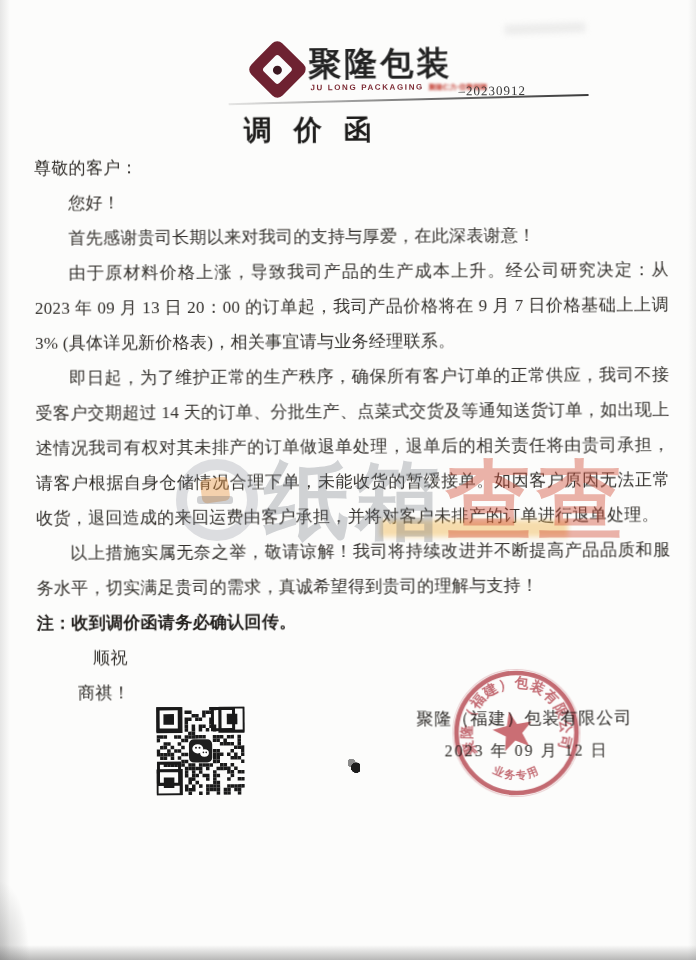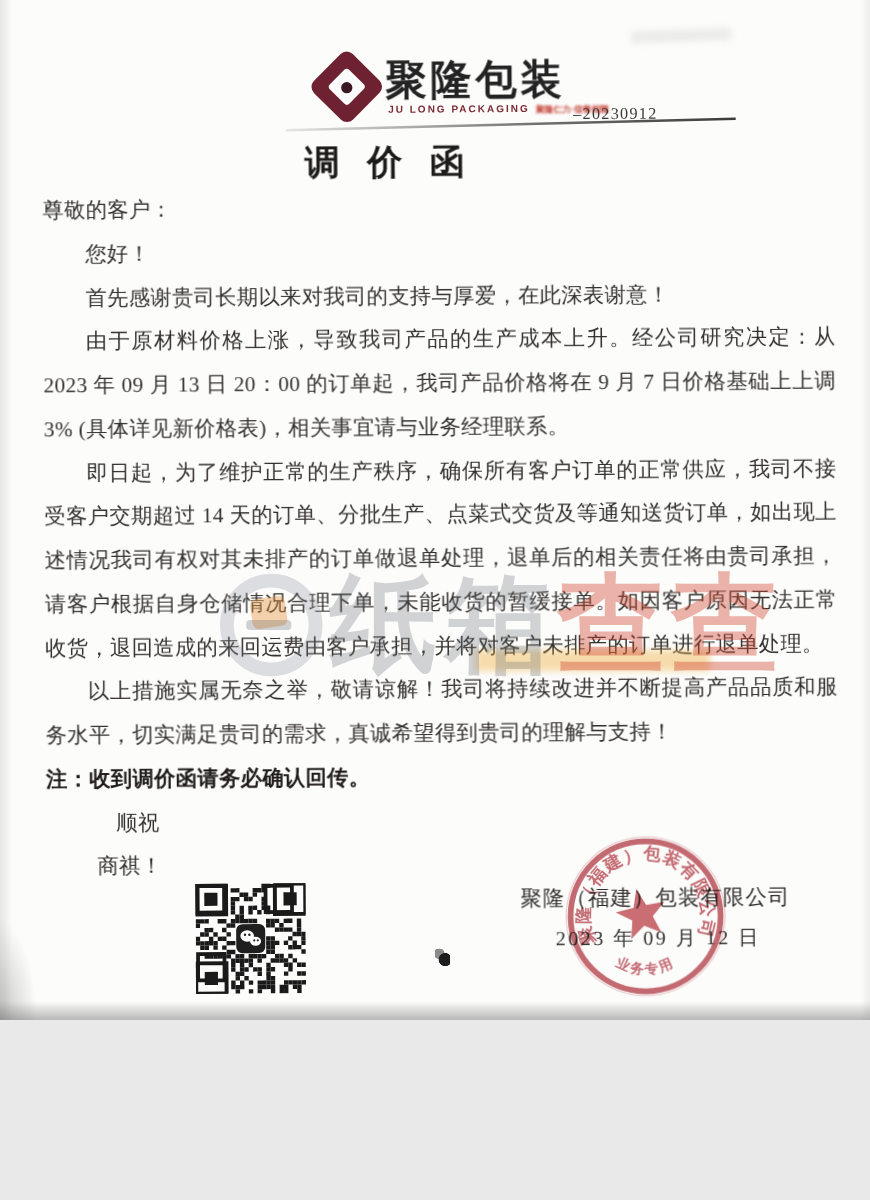--- a/index.html
+++ b/index.html
@@ -1,16 +1,16 @@
 <!DOCTYPE html>
 <html><head>
 <meta charset="utf-8">
 <style>
   html,body{margin:0;padding:0;background:#e9e9e9;}
-  .sheet{position:relative;width:696px;height:816px;background:#fcfcfb;overflow:hidden;
+  .sheet{position:relative;width:696px;height:960px;background:#fcfcfb;overflow:hidden;
          font-family:"Liberation Serif","DejaVu Serif",serif;}
   .content{position:absolute;inset:0;transform:rotate(-0.35deg);transform-origin:50% 0;}
 
   
   .lh-diamond{position:absolute;left:255px;top:47px;width:44px;height:44px;background:#6e2231;
               transform:rotate(45deg);border-radius:7px;}
   .lh-diamond .inner{position:absolute;left:11px;top:11px;width:22px;height:22px;background:#fbfbfb;border-radius:3px;}
   .lh-diamond .dot{position:absolute;left:17.5px;top:17.5px;width:9px;height:9px;background:#3c1822;border-radius:50%;}
   .lh-name{position:absolute;left:308px;top:42px;font-family:"Liberation Sans","DejaVu Sans",sans-serif;
            font-size:33px;font-weight:bold;color:#232323;letter-spacing:3px;white-space:nowrap;filter:blur(.2px);}

